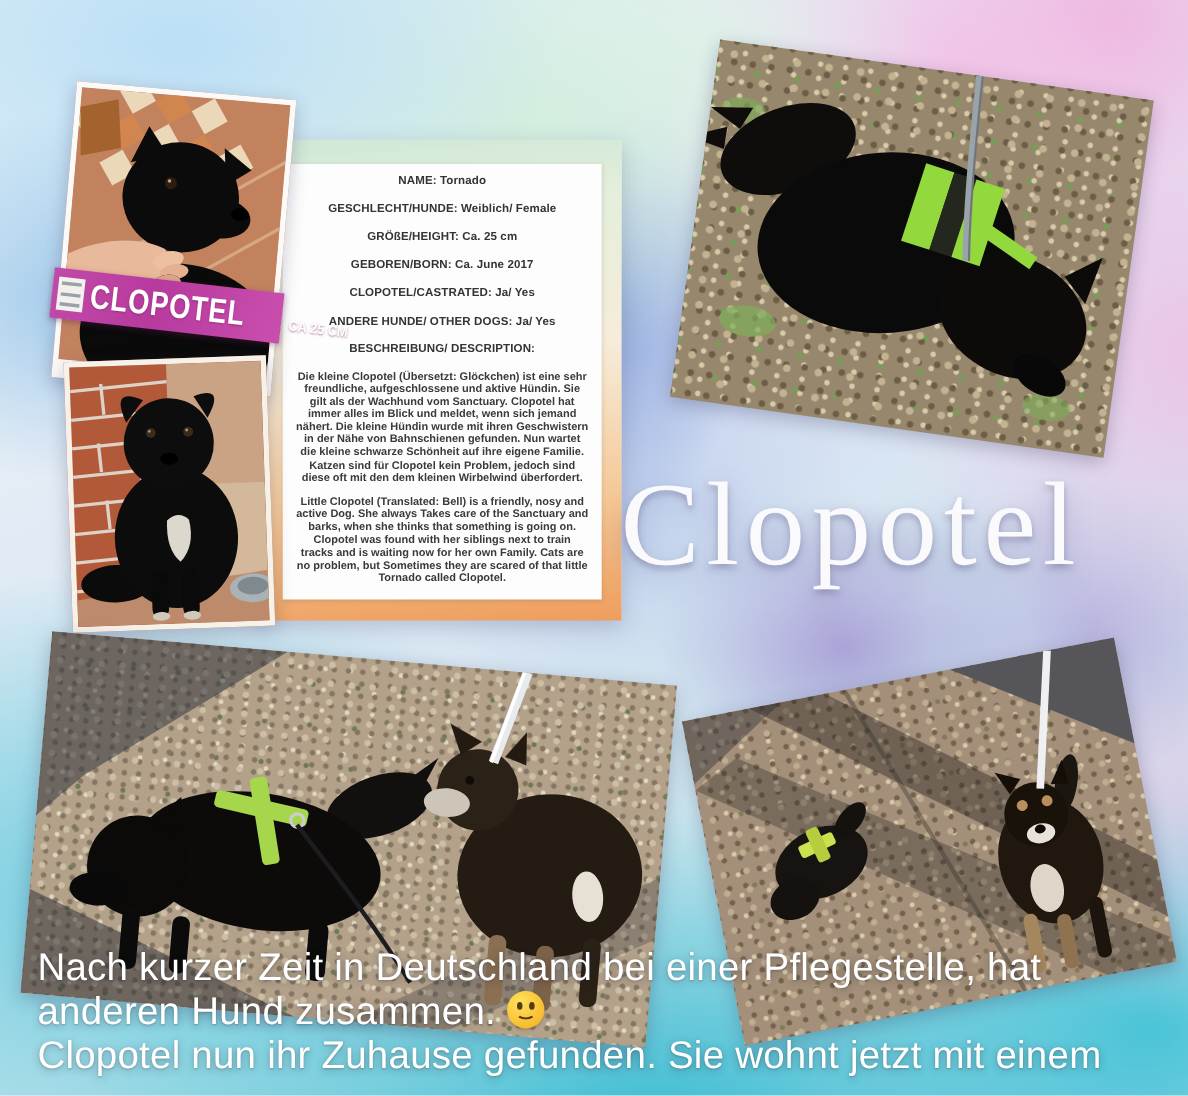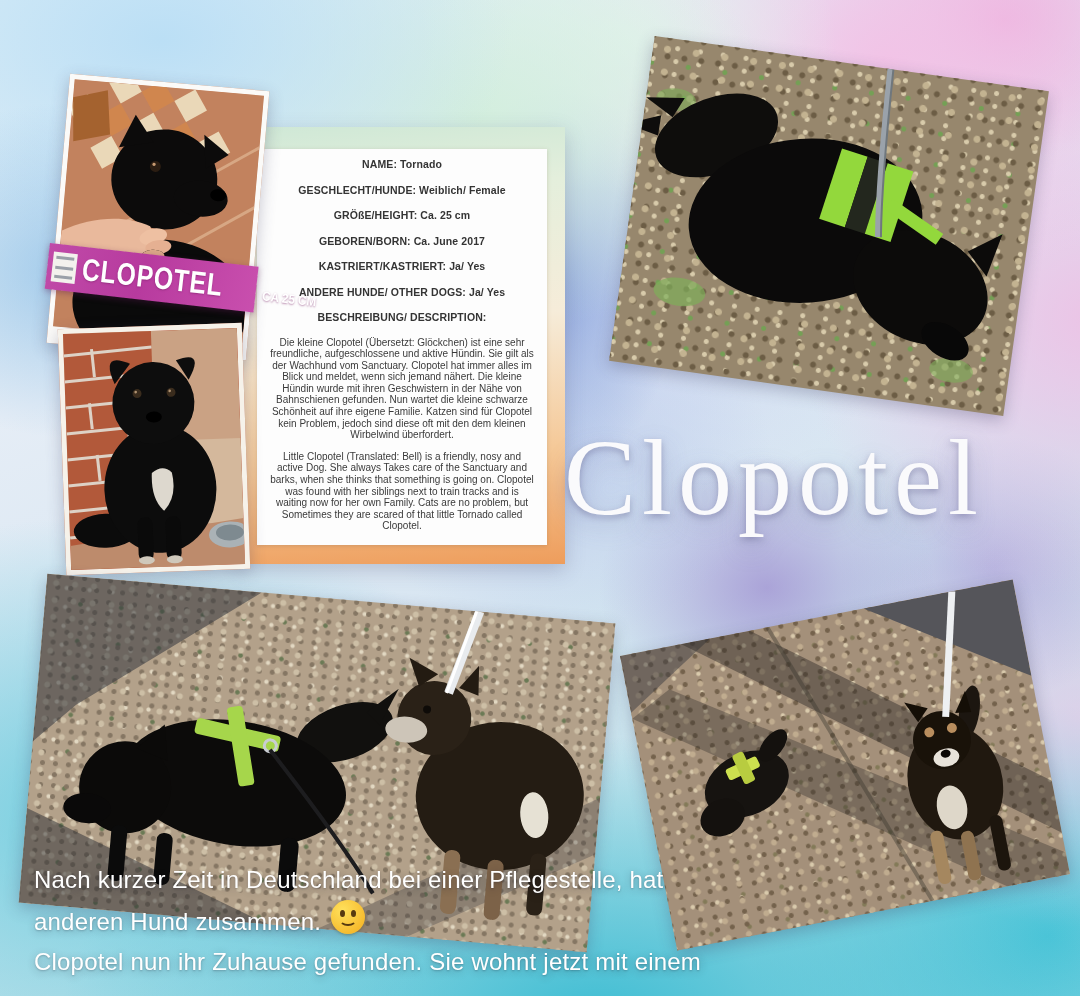--- a/index.html
+++ b/index.html
@@ -26,21 +26,21 @@
       linear-gradient(160deg,#dceef7 0%,#e5edf6 30%,#d8e6f2 55%,#bfe2ea 80%,#a7dde8 100%);
   }
   
   .sheet{position:absolute;left:240px;top:127px;width:325px;height:437px;z-index:2;
     background:linear-gradient(176deg,#cfe8d6 0%,#e4efdc 16%,#f6ecd9 45%,#f5c795 76%,#ee9d5c 100%);
     box-shadow:0 6px 18px rgba(70,70,110,.25);}
   .card{position:absolute;left:17px;top:22px;width:290px;height:396px;background:#fdfdfd;
     box-shadow:0 1px 4px rgba(120,100,80,.25);padding:9px 12px 0 12px;box-sizing:border-box;
     text-align:center;color:#343434;}
   .field{font-size:10.5px;font-weight:bold;line-height:12px;margin-bottom:13.5px;letter-spacing:.1px;}
-  .para{font-size:10px;line-height:11.6px;margin-bottom:10px;color:#3a3a3a;font-weight:normal;}
+  .para{font-size:10px;line-height:11.6px;margin-bottom:10px;color:#3a3a3a;font-weight:bold;}
   .para.en{margin-bottom:0;}
   
   .photo{position:absolute;box-shadow:0 5px 16px rgba(60,60,95,.3);}
   .photo-inner{position:absolute;inset:0;overflow:hidden;}
   .photo svg{position:absolute;inset:0;}
   
   .p-head{left:58px;top:82px;width:190px;height:248px;transform:rotate(5deg);z-index:3;
     border:5px solid #fbfaf8;border-bottom-width:17px;background:#c2825e;}
   .banner{position:absolute;left:-11px;right:-9px;top:168px;height:46px;z-index:5;
     background:linear-gradient(100deg,#c04aa8 0%,#b73a9e 45%,#c94fae 100%);
@@ -85,21 +85,21 @@
       radial-gradient(circle,#837a58 0 1.8px,transparent 2.8px);
     background-size:21px 17px,15px 13px,25px 19px,39px 33px;
     background-position:0 0,6px 8px,11px 4px,17px 10px;}
   
   .big-title{position:absolute;left:564px;top:424px;z-index:4;
     font-family:"Liberation Serif","DejaVu Serif",serif;font-size:108px;line-height:1;
     color:#fafafc;letter-spacing:6px;
     text-shadow:0 3px 6px rgba(115,115,155,.55),0 10px 24px rgba(110,110,160,.35);}
   
   .caption{position:absolute;left:34px;top:860px;width:1030px;z-index:20;color:#fff;
-    font-size:24px;line-height:40px;letter-spacing:.2px;
+    font-size:35px;line-height:40px;letter-spacing:.2px;
     text-shadow:0 2px 8px rgba(30,30,45,.3),0 1px 2px rgba(30,30,45,.25);}
   .smiley{display:inline-block;width:34px;height:34px;border-radius:50%;position:relative;
     background:radial-gradient(circle at 35% 30%,#ffe15c,#f6ba2d 75%);
     box-shadow:0 1px 3px rgba(90,70,10,.4);vertical-align:-4px;margin-left:10px;}
   .smiley .eye{position:absolute;width:5px;height:7px;border-radius:50%;background:#573a10;top:10px;}
   .smiley .eye.l{left:9px}.smiley .eye.r{right:9px}
   .smiley .mouth{position:absolute;left:8px;right:8px;top:13px;height:13px;border-radius:50%;
     border:2.5px solid transparent;border-bottom-color:#573a10;box-sizing:border-box;}
 </style>
 </head>
@@ -107,21 +107,21 @@
 
 <div class="stage">
   <div class="bg"></div>
 
   <div class="sheet">
     <div class="card">
       <div class="field">NAME: Tornado</div>
       <div class="field">GESCHLECHT/HUNDE: Weiblich/ Female</div>
       <div class="field">GRÖßE/HEIGHT: Ca. 25 cm</div>
       <div class="field">GEBOREN/BORN: Ca. June 2017</div>
-      <div class="field">KASTRIERT/KASTRIERT: Ja/ Yes</div>
+      <div class="field">CLOPOTEL/CASTRATED: Ja/ Yes</div>
       <div class="field">ANDERE HUNDE/ OTHER DOGS: Ja/ Yes</div>
       <div class="field">BESCHREIBUNG/ DESCRIPTION:</div>
       <div class="para de">Die kleine Clopotel (Übersetzt: Glöckchen) ist eine sehr freundliche, aufgeschlossene und aktive Hündin. Sie gilt als der Wachhund vom Sanctuary. Clopotel hat immer alles im Blick und meldet, wenn sich jemand nähert. Die kleine Hündin wurde mit ihren Geschwistern in der Nähe von Bahnschienen gefunden. Nun wartet die kleine schwarze Schönheit auf ihre eigene Familie. Katzen sind für Clopotel kein Problem, jedoch sind diese oft mit den dem kleinen Wirbelwind überfordert.</div>
       <div class="para en">Little Clopotel (Translated: Bell) is a friendly, nosy and active Dog. She always Takes care of the Sanctuary and barks, when she thinks that something is going on. Clopotel was found with her siblings next to train tracks and is waiting now for her own Family. Cats are no problem, but Sometimes they are scared of that little Tornado called Clopotel.</div>
     </div>
   </div>
 
   <div class="photo p-head">
     <div class="photo-inner">
       <svg viewBox="0 0 190 248" width="190" height="248">

